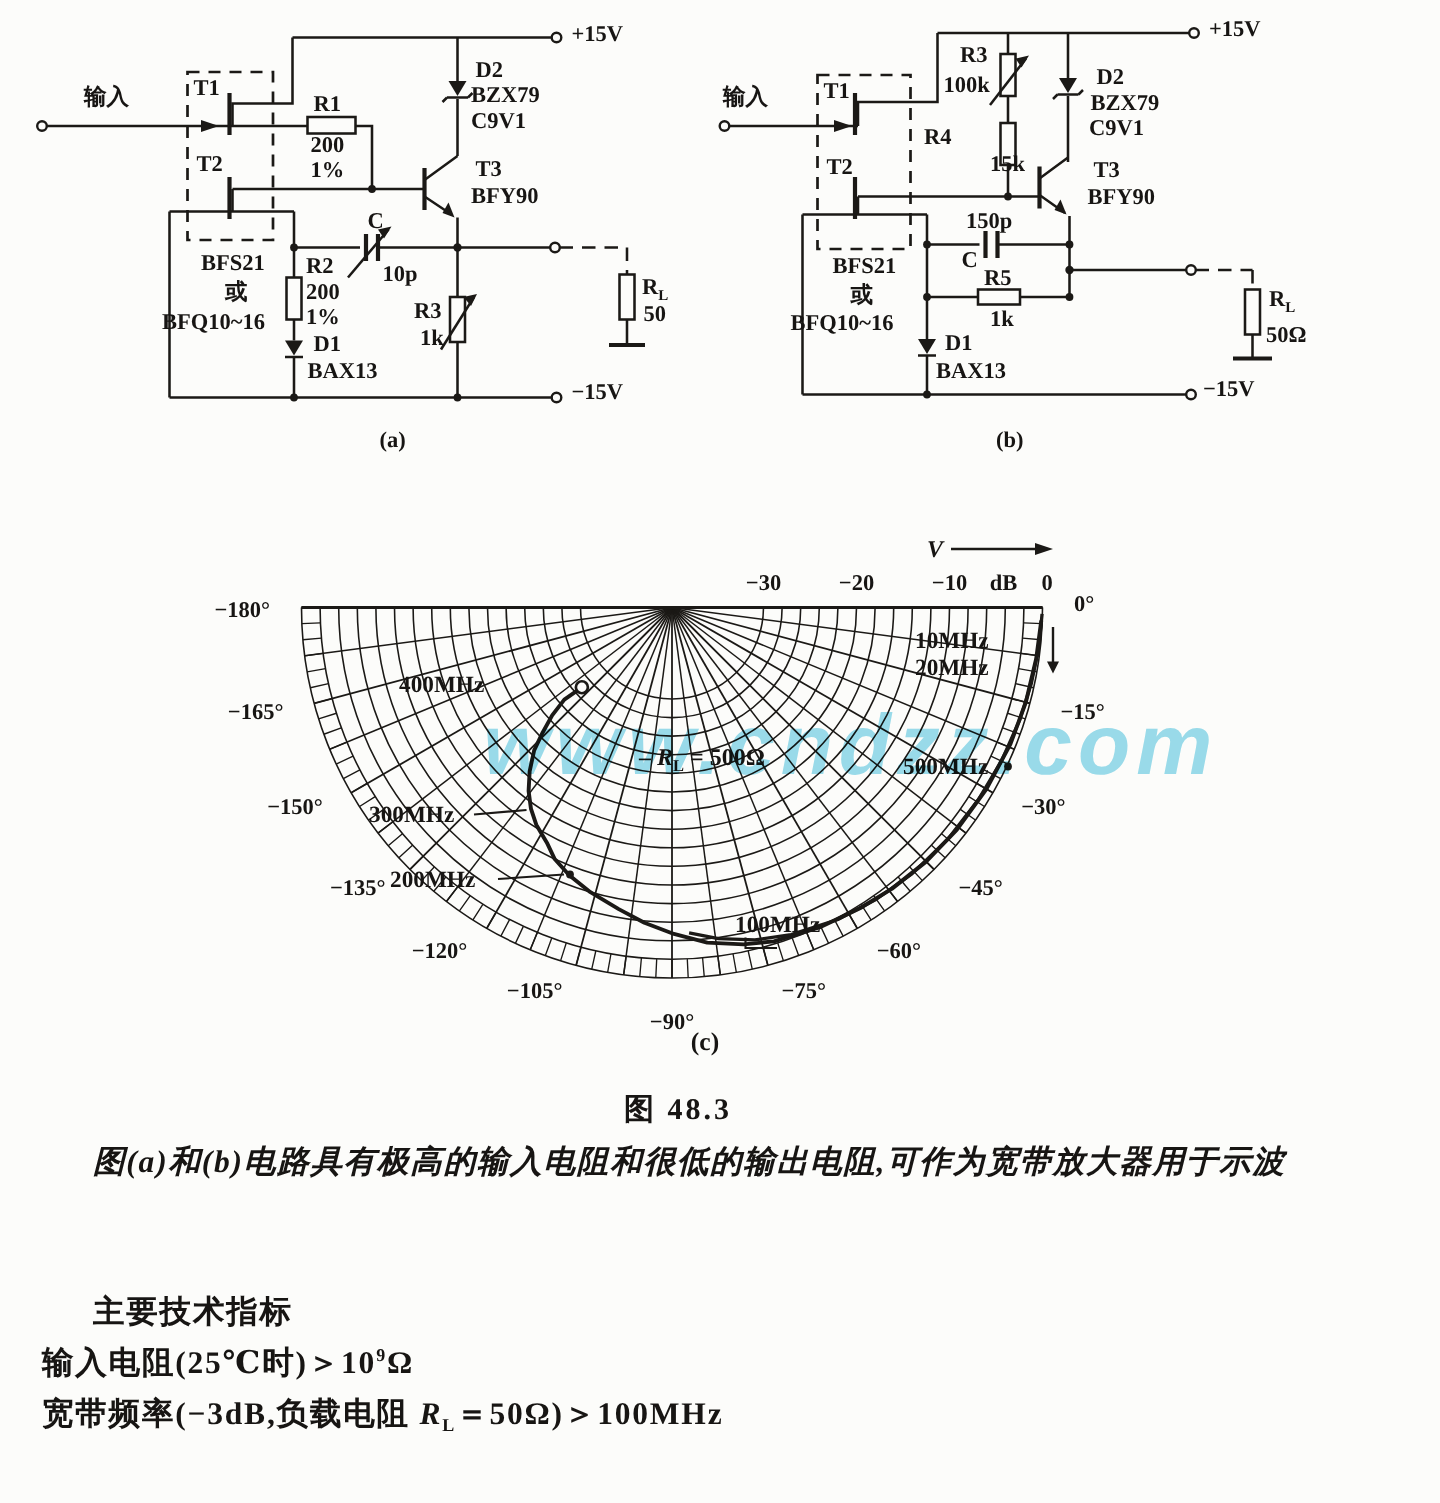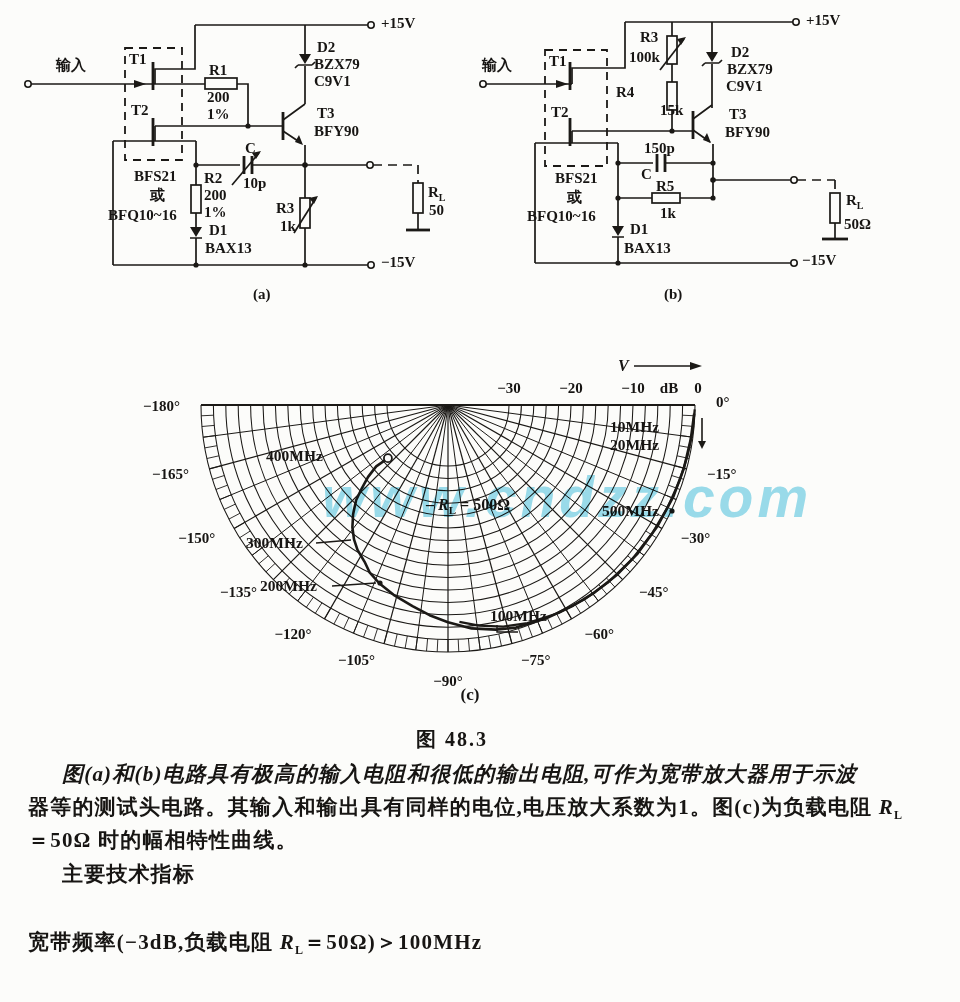--- a/index.html
+++ b/index.html
@@ -164,21 +164,21 @@
       <div class="clabel" style="left: 131px; top: 103px;">T2</div>
       <div class="clabel" style="left: 209px; top: 63px;">R1</div>
       <div class="clabel" style="left: 207px; top: 90px;">200</div>
       <div class="clabel" style="left: 207px; top: 107px;">1%</div>
       <div class="clabel" style="left: 317px; top: 40px;">D2</div>
       <div class="clabel" style="left: 314px; top: 57px;">BZX79</div>
       <div class="clabel" style="left: 314px; top: 74px;">C9V1</div>
       <div class="clabel" style="left: 317px; top: 106px;">T3</div>
       <div class="clabel" style="left: 314px; top: 124px;">BFY90</div>
       <div class="clabel" style="left: 245px; top: 141px;">C</div>
-      <div class="clabel" style="left: 243px; top: 176px;">10p</div>
+      <div class="clabel" style="left: 255px; top: 176px;">10p</div>
       <div class="clabel" style="left: 204px; top: 171px;">R2</div>
       <div class="clabel" style="left: 204px; top: 188px;">200</div>
       <div class="clabel" style="left: 204px; top: 205px;">1%</div>
       <div class="clabel" style="left: 276px; top: 201px;">R3</div>
       <div class="clabel" style="left: 280px; top: 219px;">1k</div>
       <div class="clabel" style="left: 209px; top: 223px;">D1</div>
       <div class="clabel" style="left: 205px; top: 241px;">BAX13</div>
       <div class="clabel" style="left: 134px; top: 169px;">BFS21</div>
       <div class="clabel" style="left: 150px; top: 188px;">或</div>
       <div class="clabel" style="left: 108px; top: 208px;">BFQ10~16</div>
@@ -299,18 +299,17 @@
       <polygon points="612,109 608,101 616,101" fill="#1b1916"></polygon>
       <text x="336" y="170" font-size="16"><tspan>– </tspan><tspan font-style="italic">R</tspan><tspan font-size="11" dy="4">L</tspan><tspan dy="-4"> = 500Ω</tspan></text>
       <text x="380" y="360" font-size="17" text-anchor="middle">(c)</text>
     </svg>
 
 <div class="watermark">www.cndzz.com</div>
 
 <div class="caption" style="left:416px;top:726px;">图 48.3</div>
 
 <div class="bodyline" style="left:62px;top:760px;font-style:italic;">图(a)和(b)电路具有极高的输入电阻和很低的输出电阻,可作为宽带放大器用于示波</div>
-<div class="bodyline" style="left:28px;top:793px;"><span>器等的测试头电路。其输入和输出具有同样的电位,电压放大系数为1。图(c)为负载电阻 </span><span class="rit">R</span><sub>L</sub></div>
-<div class="bodyline" style="left:28px;top:826px;">＝50Ω 时的幅相特性曲线。</div>
 <div class="bodyline" style="left:62px;top:860px;text-align:right;">主要技术指标</div>
+<div class="bodyline" style="left:28px;top:894px;"><span>输入电阻(25℃时)＞10</span><sup>9</sup><span>Ω</span></div>
 <div class="bodyline" style="left:28px;top:928px;"><span>宽带频率(−3dB,负载电阻 </span><span class="rit">R</span><sub>L</sub><span>＝50Ω)＞100MHz</span></div>
 
 </div>
 
 </body></html>

